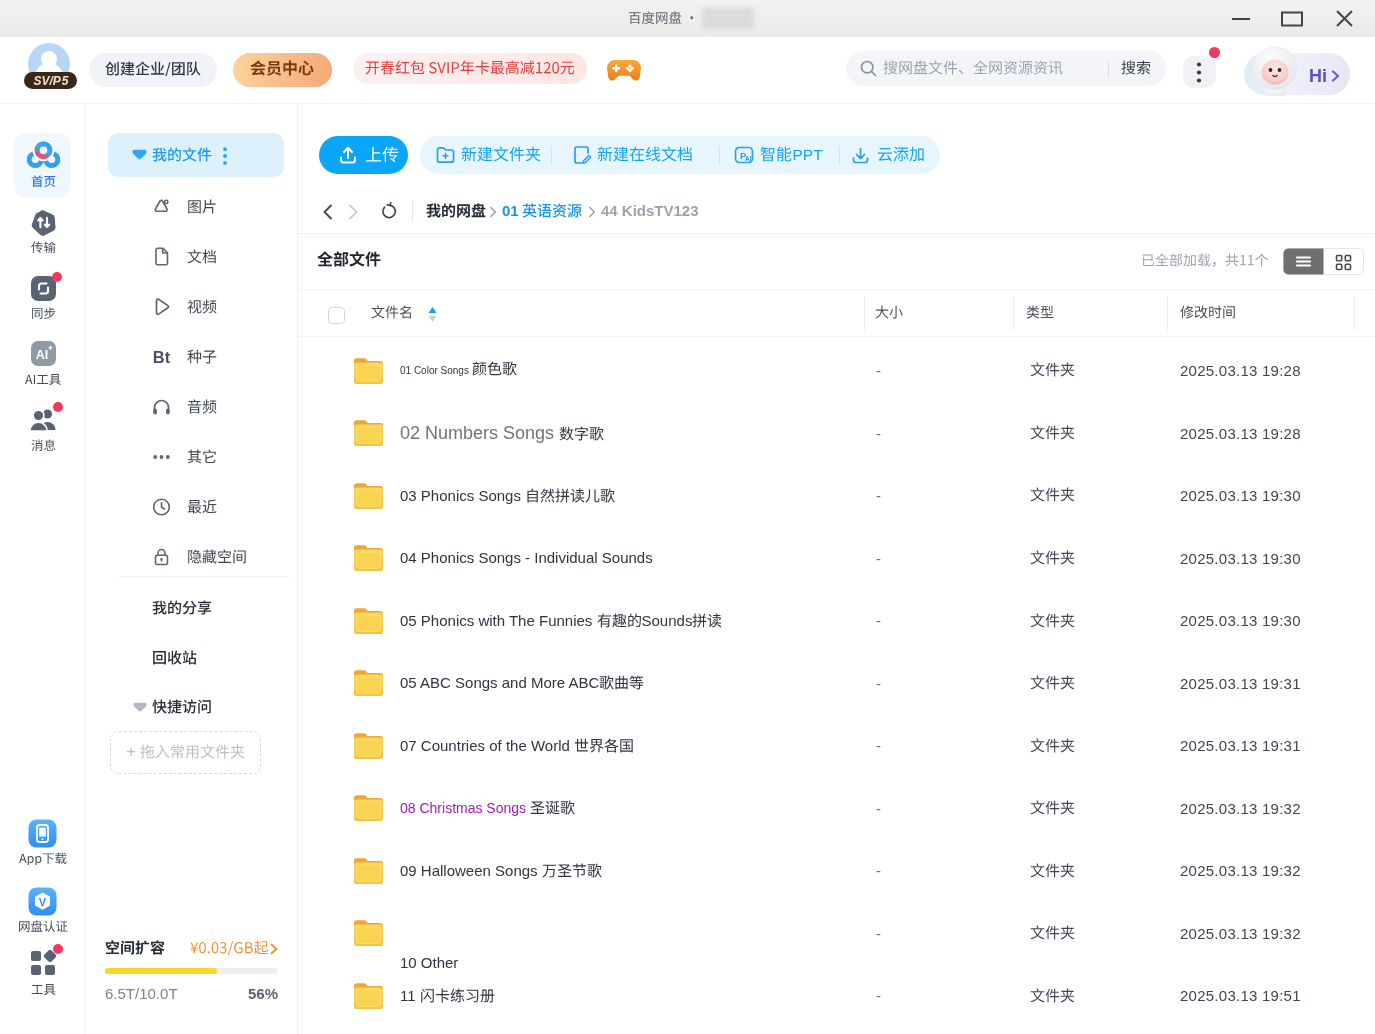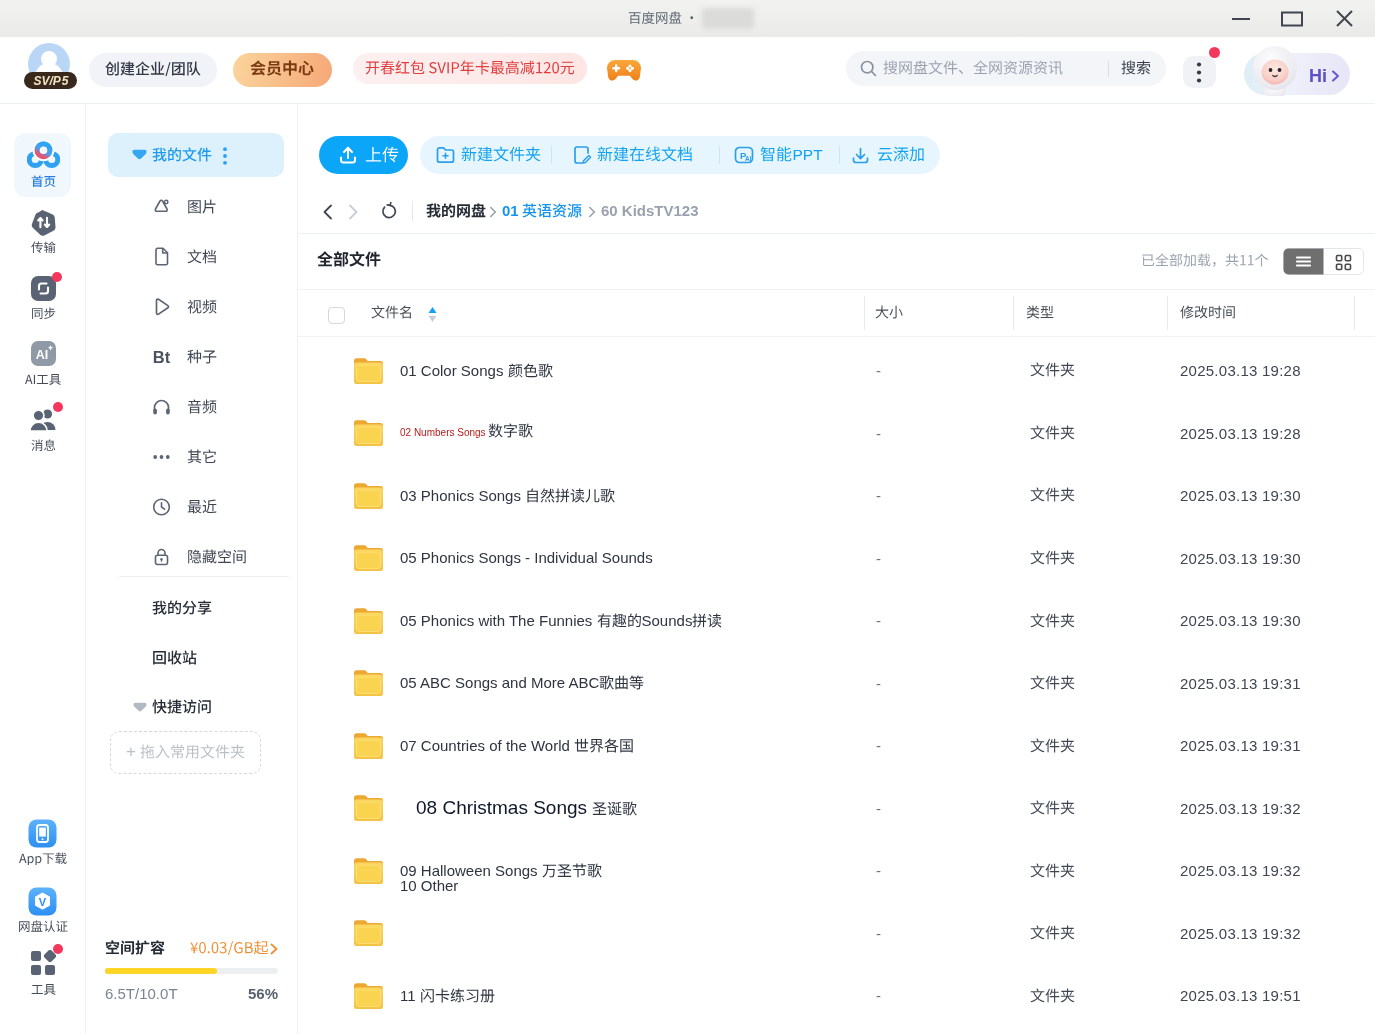--- a/index.html
+++ b/index.html
@@ -451,21 +451,21 @@
 <div class="ab" style="left:502px;top:203.2px;font-size:15px;line-height:15px;font-weight:700;color:#1694ec;white-space:nowrap;">01</div>
 <div class="ab" style="left:522px;top:202.7px;height:15px;line-height:15px"><svg class="t" style="height:15px;width:60.00px;vertical-align:-1.80px" viewBox="0 -880 4000 1000" fill="#1694ec">
       <path transform="translate(0 0)" d="M446 -626V-517H154V-284H53V-196H415C372 -114 268 -42 33 7C54 28 80 65 92 86C337 30 453 -57 506 -157C589 -23 719 54 913 86C926 60 951 21 972 0C786 -23 656 -86 582 -196H947V-284H853V-517H545V-626ZM245 -284V-434H446V-341C446 -322 445 -303 443 -284ZM757 -284H542C544 -302 545 -321 545 -340V-434H757ZM632 -844V-758H363V-844H269V-758H64V-673H269V-575H363V-673H632V-575H726V-673H933V-758H726V-844Z"></path>
       <path transform="translate(1000 0)" d="M89 -765C143 -717 211 -649 243 -605L307 -672C275 -714 203 -778 150 -822ZM388 -630V-548H511L483 -432H318V-346H963V-432H849C856 -495 863 -565 866 -629L800 -634L786 -630H624L643 -726H929V-810H353V-726H548L528 -630ZM579 -432 606 -548H771L760 -432ZM397 -274V84H487V47H803V81H897V-274ZM487 -35V-191H803V-35ZM178 61C194 41 223 19 394 -100C386 -119 374 -155 370 -180L259 -107V-534H41V-443H171V-104C171 -61 148 -34 130 -22C147 -2 170 39 178 61Z"></path>
       <path transform="translate(2000 0)" d="M79 -748C151 -721 241 -673 285 -638L335 -711C288 -745 196 -788 127 -813ZM47 -504 75 -417C156 -445 258 -480 354 -513L339 -595C230 -560 121 -525 47 -504ZM174 -373V-95H267V-286H741V-104H839V-373ZM460 -258C431 -111 361 -30 42 8C58 27 78 64 84 86C428 38 519 -69 553 -258ZM512 -63C635 -25 800 38 883 81L940 4C853 -38 685 -97 565 -131ZM475 -839C451 -768 401 -686 321 -626C341 -615 372 -587 387 -566C430 -602 465 -641 493 -683H593C564 -586 503 -499 328 -452C347 -436 369 -404 378 -383C514 -425 593 -489 640 -566C701 -484 790 -424 898 -392C910 -415 934 -449 954 -466C830 -493 728 -557 675 -642L688 -683H813C801 -652 787 -623 776 -601L858 -579C883 -621 911 -684 935 -741L866 -758L850 -755H535C546 -778 556 -802 565 -826Z"></path>
       <path transform="translate(3000 0)" d="M559 -397H832V-323H559ZM559 -536H832V-463H559ZM502 -204C475 -139 432 -68 390 -20C411 -9 447 13 464 27C505 -25 554 -107 586 -180ZM786 -181C822 -118 867 -33 887 18L975 -21C952 -70 905 -152 868 -213ZM82 -768C135 -734 211 -686 247 -656L304 -732C266 -760 190 -805 137 -834ZM33 -498C88 -467 163 -421 200 -393L256 -469C217 -496 141 -538 88 -565ZM51 19 136 71C183 -25 235 -146 275 -253L198 -305C154 -190 94 -59 51 19ZM335 -794V-518C335 -354 324 -127 211 32C234 42 274 67 291 82C410 -85 427 -342 427 -518V-708H954V-794ZM647 -702C641 -674 629 -637 619 -606H475V-252H646V-12C646 -1 642 3 629 3C617 3 575 4 533 2C543 26 554 60 558 83C623 84 667 83 698 70C729 57 736 34 736 -9V-252H920V-606H712L752 -682Z"></path>
     </svg></div>
 <svg class="ab" style="left:588px;top:206px" width="8" height="12" viewBox="0 0 8 12">
     <path d="M1.8 1.5 L6.3 6 L1.8 10.5" stroke="#9aa2ae" stroke-width="1.6" fill="none" stroke-linecap="round"></path>
   </svg>
-<div class="ab" style="left:601px;top:203.2px;font-size:15px;line-height:15px;font-weight:700;color:#9aa2ae;white-space:nowrap;">60 KidsTV123</div>
+<div class="ab" style="left:601px;top:203.2px;font-size:15px;line-height:15px;font-weight:700;color:#9aa2ae;white-space:nowrap;">44 KidsTV123</div>
 <div class="ab" style="left:298px;top:233px;width:1077px;height:1px;background:#eef1f4"></div>
 <div class="ab" style="left:317px;top:251.1px;height:16px;line-height:16px"><svg class="t" style="height:16px;width:64.00px;vertical-align:-1.92px" viewBox="0 -880 4000 1000" fill="#21262e">
       <path transform="translate(0 0)" d="M479 -859C379 -702 196 -573 16 -498C46 -470 81 -429 98 -398C130 -414 162 -431 194 -450V-382H437V-266H208V-162H437V-41H76V66H931V-41H563V-162H801V-266H563V-382H810V-446C841 -428 873 -410 906 -393C922 -428 957 -469 986 -496C827 -566 687 -655 568 -782L586 -809ZM255 -488C344 -547 428 -617 499 -696C576 -613 656 -546 744 -488Z"></path>
       <path transform="translate(1000 0)" d="M609 -802V84H715V-694H826C804 -617 772 -515 744 -442C820 -362 841 -290 841 -235C841 -201 835 -176 818 -166C808 -160 795 -157 782 -156C766 -156 747 -156 725 -159C743 -127 752 -78 754 -47C781 -46 809 -47 831 -50C857 -53 880 -60 898 -74C935 -100 951 -149 951 -221C951 -286 936 -366 855 -456C893 -543 935 -658 969 -755L885 -807L868 -802ZM225 -632H397C384 -582 362 -518 340 -470H216L280 -488C271 -528 250 -586 225 -632ZM225 -827C236 -801 248 -768 257 -739H67V-632H202L119 -611C141 -568 162 -511 171 -470H42V-362H574V-470H454C474 -513 495 -565 516 -614L435 -632H551V-739H382C371 -774 352 -821 334 -858ZM88 -290V88H200V43H416V83H535V-290ZM200 -61V-183H416V-61Z"></path>
       <path transform="translate(2000 0)" d="M412 -822C435 -779 458 -722 469 -681H44V-564H202C256 -423 326 -302 416 -202C312 -121 182 -64 25 -25C49 3 85 59 98 88C259 41 394 -26 505 -116C611 -27 740 39 898 81C916 48 952 -4 979 -31C828 -65 702 -125 598 -204C687 -301 755 -420 806 -564H960V-681H524L609 -708C597 -749 567 -813 540 -860ZM507 -286C430 -365 370 -459 326 -564H672C631 -454 577 -362 507 -286Z"></path>
       <path transform="translate(3000 0)" d="M316 -365V-248H587V89H708V-248H966V-365H708V-538H918V-656H708V-837H587V-656H505C515 -694 525 -732 533 -771L417 -794C395 -672 353 -544 299 -465C328 -453 379 -425 403 -408C425 -444 446 -489 465 -538H587V-365ZM242 -846C192 -703 107 -560 18 -470C39 -440 72 -375 83 -345C103 -367 123 -391 143 -417V88H257V-595C295 -665 329 -738 356 -810Z"></path>
     </svg></div>
 <div class="ab" style="left:1140.5px;top:253.3px;height:14px;line-height:14px"><svg class="t" style="height:14px;width:127.54px;vertical-align:-1.68px" viewBox="0 -880 9110 1000" fill="#9aa2ae">
       <path transform="translate(0 0)" d="M93 -778V-703H747V-440H222V-605H146V-102C146 22 197 52 359 52C397 52 695 52 735 52C900 52 933 -3 952 -187C930 -191 896 -204 876 -218C862 -57 845 -22 736 -22C668 -22 408 -22 355 -22C245 -22 222 -37 222 -101V-366H747V-316H825V-778Z"></path>
       <path transform="translate(1000 0)" d="M493 -851C392 -692 209 -545 26 -462C45 -446 67 -421 78 -401C118 -421 158 -444 197 -469V-404H461V-248H203V-181H461V-16H76V52H929V-16H539V-181H809V-248H539V-404H809V-470C847 -444 885 -420 925 -397C936 -419 958 -445 977 -460C814 -546 666 -650 542 -794L559 -820ZM200 -471C313 -544 418 -637 500 -739C595 -630 696 -546 807 -471Z"></path>
@@ -531,36 +531,36 @@
 <symbol id="folder" viewBox="0 0 31 28">
 <path d="M1 10 V3.8 a2.6 2.6 0 0 1 2.6-2.6 h7.5 a2.6 2.6 0 0 1 2 0.9 l1.6 1.9 h12.7 a2.6 2.6 0 0 1 2.6 2.6 V10z" fill="#eda832"></path>
 <rect x="1" y="5.6" width="29" height="21.4" rx="2.8" fill="url(#fg)"></rect>
 <rect x="3.6" y="8.2" width="23.8" height="16.2" rx="2.2" fill="#fad351" stroke="#fddf73" stroke-width="1"></rect>
 </symbol>
     </defs>
   </svg>
 <svg class="ab" style="left:352.5px;top:356.8px" width="31" height="28">
     <use href="#folder"></use>
   </svg>
-<div class="ab" style="left:400px;top:359.8px;font-size:15px;color:#2f3540;height:22px;line-height:22px"><span style="white-space:pre">01 Color Songs </span><svg class="t" style="height:15px;width:45.00px;vertical-align:-1.80px" viewBox="0 -880 3000 1000" fill="#2f3540">
+<div class="ab" style="left:400px;top:359.8px;font-size:10px;color:#2f3540;height:22px;line-height:22px"><span style="white-space:pre">01 Color Songs </span><svg class="t" style="height:15px;width:45.00px;vertical-align:-1.80px" viewBox="0 -880 3000 1000" fill="#2f3540">
       <path transform="translate(0 0)" d="M698 -506C696 -147 684 -34 432 30C444 43 461 67 467 82C735 9 755 -126 757 -506ZM400 -459C345 -410 243 -364 158 -338C175 -325 194 -304 205 -289C295 -320 398 -372 462 -433ZM431 -185C371 -104 252 -35 132 1C148 15 167 38 178 55C306 12 427 -63 497 -156ZM740 -77C805 -32 882 35 918 80L961 34C924 -11 845 -75 782 -118ZM536 -609V-137H596V-552H851V-139H914V-609H725C738 -641 753 -680 766 -718H947V-778H514V-718H703C693 -683 678 -641 664 -609ZM229 -824C242 -799 254 -767 263 -740H68V-677H496V-740H334C325 -770 308 -811 291 -842ZM415 -326C356 -263 246 -205 150 -172C155 -225 156 -277 156 -321V-472H493V-535H392C412 -569 434 -613 453 -653L390 -669C375 -630 349 -574 326 -535H195L248 -554C240 -586 217 -636 194 -671L135 -652C157 -616 178 -568 186 -535H89V-322C89 -215 84 -65 32 45C49 51 79 69 92 81C125 9 142 -82 150 -169C166 -155 183 -134 193 -118C296 -158 407 -224 475 -300Z"></path>
       <path transform="translate(1000 0)" d="M474 -492V-319H243V-492ZM547 -492H786V-319H547ZM598 -685C569 -643 531 -597 494 -563H229C268 -601 304 -642 337 -685ZM354 -843C284 -708 162 -587 39 -511C53 -495 74 -457 81 -441C111 -461 141 -484 170 -509V-81C170 36 219 63 378 63C414 63 725 63 765 63C914 63 945 18 963 -138C941 -142 910 -154 890 -166C879 -34 863 -6 764 -6C696 -6 426 -6 373 -6C263 -6 243 -20 243 -80V-247H786V-202H861V-563H585C632 -611 678 -669 712 -722L663 -757L648 -752H383C397 -774 410 -796 422 -818Z"></path>
       <path transform="translate(2000 0)" d="M160 -612H278V-513H160ZM103 -667V-460H337V-667ZM40 -395V-328H412V4C412 15 409 18 396 19C383 19 341 19 295 18C304 34 314 58 317 75C380 75 421 74 446 64C472 56 479 40 479 4V-328H571V-395H474V-726H548V-790H51V-726H406V-395ZM93 -266V-7H156V-51H341V-266ZM156 -210H280V-106H156ZM631 -841C607 -692 565 -547 500 -455C518 -446 550 -427 563 -417C598 -469 627 -537 652 -612H877C865 -545 850 -473 835 -426L895 -408C919 -473 943 -579 959 -668L908 -683L897 -680H671C684 -728 694 -778 703 -829ZM697 -552V-483C697 -341 682 -130 490 31C506 43 530 67 540 84C652 -11 709 -124 738 -232C777 -101 836 -6 933 81C943 61 964 38 982 24C858 -80 800 -199 764 -400C765 -429 766 -457 766 -482V-552Z"></path>
     </svg></div>
 <div class="ab" style="left:876px;top:363.1px;font-size:15px;line-height:15px;font-weight:400;color:#6a7280;white-space:nowrap;">-</div>
 <div class="ab" style="left:1030px;top:362.4px;height:15px;line-height:15px"><svg class="t" style="height:15px;width:45.00px;vertical-align:-1.80px" viewBox="0 -880 3000 1000" fill="#3f4652">
       <path transform="translate(0 0)" d="M423 -823C453 -774 485 -707 497 -666L580 -693C566 -734 531 -799 501 -847ZM50 -664V-590H206C265 -438 344 -307 447 -200C337 -108 202 -40 36 7C51 25 75 60 83 78C250 24 389 -48 502 -146C615 -46 751 28 915 73C928 52 950 20 967 4C807 -36 671 -107 560 -201C661 -304 738 -432 796 -590H954V-664ZM504 -253C410 -348 336 -462 284 -590H711C661 -455 592 -344 504 -253Z"></path>
       <path transform="translate(1000 0)" d="M317 -341V-268H604V80H679V-268H953V-341H679V-562H909V-635H679V-828H604V-635H470C483 -680 494 -728 504 -775L432 -790C409 -659 367 -530 309 -447C327 -438 359 -420 373 -409C400 -451 425 -504 446 -562H604V-341ZM268 -836C214 -685 126 -535 32 -437C45 -420 67 -381 75 -363C107 -397 137 -437 167 -480V78H239V-597C277 -667 311 -741 339 -815Z"></path>
       <path transform="translate(2000 0)" d="M178 -574C214 -513 249 -432 260 -381L331 -402C319 -453 283 -532 245 -592ZM737 -595C712 -536 666 -450 629 -397L689 -378C727 -427 775 -506 811 -573ZM464 -839V-690H90V-617H463C461 -523 455 -440 440 -366H58V-291H420C371 -146 267 -46 46 15C63 31 85 61 93 80C335 10 446 -108 498 -276C576 -99 708 21 905 75C916 55 937 24 954 8C770 -35 641 -142 570 -291H942V-366H520C534 -441 540 -525 542 -617H908V-690H543L544 -839Z"></path>
     </svg></div>
 <div class="ab" style="left:1180px;top:363.1px;font-size:15px;line-height:15px;font-weight:400;color:#3f4652;white-space:nowrap;letter-spacing:0.25px;">2025.03.13 19:28</div>
 <svg class="ab" style="left:352.5px;top:419.2px" width="31" height="28">
     <use href="#folder"></use>
   </svg>
-<div class="ab" style="left:400px;top:422.2px;font-size:10px;color:#b91c1c;height:22px;line-height:22px"><span style="white-space:pre">02 Numbers Songs </span><svg class="t" style="height:15px;width:45.00px;vertical-align:-1.80px" viewBox="0 -880 3000 1000" fill="#2f3540">
+<div class="ab" style="left:400px;top:422.2px;font-size:18px;color:#737373;height:22px;line-height:22px"><span style="white-space:pre">02 Numbers Songs </span><svg class="t" style="height:15px;width:45.00px;vertical-align:-1.80px" viewBox="0 -880 3000 1000" fill="#2f3540">
       <path transform="translate(0 0)" d="M443 -821C425 -782 393 -723 368 -688L417 -664C443 -697 477 -747 506 -793ZM88 -793C114 -751 141 -696 150 -661L207 -686C198 -722 171 -776 143 -815ZM410 -260C387 -208 355 -164 317 -126C279 -145 240 -164 203 -180C217 -204 233 -231 247 -260ZM110 -153C159 -134 214 -109 264 -83C200 -37 123 -5 41 14C54 28 70 54 77 72C169 47 254 8 326 -50C359 -30 389 -11 412 6L460 -43C437 -59 408 -77 375 -95C428 -152 470 -222 495 -309L454 -326L442 -323H278L300 -375L233 -387C226 -367 216 -345 206 -323H70V-260H175C154 -220 131 -183 110 -153ZM257 -841V-654H50V-592H234C186 -527 109 -465 39 -435C54 -421 71 -395 80 -378C141 -411 207 -467 257 -526V-404H327V-540C375 -505 436 -458 461 -435L503 -489C479 -506 391 -562 342 -592H531V-654H327V-841ZM629 -832C604 -656 559 -488 481 -383C497 -373 526 -349 538 -337C564 -374 586 -418 606 -467C628 -369 657 -278 694 -199C638 -104 560 -31 451 22C465 37 486 67 493 83C595 28 672 -41 731 -129C781 -44 843 24 921 71C933 52 955 26 972 12C888 -33 822 -106 771 -198C824 -301 858 -426 880 -576H948V-646H663C677 -702 689 -761 698 -821ZM809 -576C793 -461 769 -361 733 -276C695 -366 667 -468 648 -576Z"></path>
       <path transform="translate(1000 0)" d="M460 -363V-300H69V-228H460V-14C460 0 455 5 437 6C419 6 354 6 287 4C300 24 314 58 319 79C404 79 457 78 492 67C528 54 539 32 539 -12V-228H930V-300H539V-337C627 -384 717 -452 779 -516L728 -555L711 -551H233V-480H635C584 -436 519 -392 460 -363ZM424 -824C443 -798 462 -765 475 -736H80V-529H154V-664H843V-529H920V-736H563C549 -769 523 -814 497 -847Z"></path>
       <path transform="translate(2000 0)" d="M160 -612H278V-513H160ZM103 -667V-460H337V-667ZM40 -395V-328H412V4C412 15 409 18 396 19C383 19 341 19 295 18C304 34 314 58 317 75C380 75 421 74 446 64C472 56 479 40 479 4V-328H571V-395H474V-726H548V-790H51V-726H406V-395ZM93 -266V-7H156V-51H341V-266ZM156 -210H280V-106H156ZM631 -841C607 -692 565 -547 500 -455C518 -446 550 -427 563 -417C598 -469 627 -537 652 -612H877C865 -545 850 -473 835 -426L895 -408C919 -473 943 -579 959 -668L908 -683L897 -680H671C684 -728 694 -778 703 -829ZM697 -552V-483C697 -341 682 -130 490 31C506 43 530 67 540 84C652 -11 709 -124 738 -232C777 -101 836 -6 933 81C943 61 964 38 982 24C858 -80 800 -199 764 -400C765 -429 766 -457 766 -482V-552Z"></path>
     </svg></div>
 <div class="ab" style="left:876px;top:425.6px;font-size:15px;line-height:15px;font-weight:400;color:#6a7280;white-space:nowrap;">-</div>
 <div class="ab" style="left:1030px;top:424.9px;height:15px;line-height:15px"><svg class="t" style="height:15px;width:45.00px;vertical-align:-1.80px" viewBox="0 -880 3000 1000" fill="#3f4652">
       <path transform="translate(0 0)" d="M423 -823C453 -774 485 -707 497 -666L580 -693C566 -734 531 -799 501 -847ZM50 -664V-590H206C265 -438 344 -307 447 -200C337 -108 202 -40 36 7C51 25 75 60 83 78C250 24 389 -48 502 -146C615 -46 751 28 915 73C928 52 950 20 967 4C807 -36 671 -107 560 -201C661 -304 738 -432 796 -590H954V-664ZM504 -253C410 -348 336 -462 284 -590H711C661 -455 592 -344 504 -253Z"></path>
       <path transform="translate(1000 0)" d="M317 -341V-268H604V80H679V-268H953V-341H679V-562H909V-635H679V-828H604V-635H470C483 -680 494 -728 504 -775L432 -790C409 -659 367 -530 309 -447C327 -438 359 -420 373 -409C400 -451 425 -504 446 -562H604V-341ZM268 -836C214 -685 126 -535 32 -437C45 -420 67 -381 75 -363C107 -397 137 -437 167 -480V78H239V-597C277 -667 311 -741 339 -815Z"></path>
       <path transform="translate(2000 0)" d="M178 -574C214 -513 249 -432 260 -381L331 -402C319 -453 283 -532 245 -592ZM737 -595C712 -536 666 -450 629 -397L689 -378C727 -427 775 -506 811 -573ZM464 -839V-690H90V-617H463C461 -523 455 -440 440 -366H58V-291H420C371 -146 267 -46 46 15C63 31 85 61 93 80C335 10 446 -108 498 -276C576 -99 708 21 905 75C916 55 937 24 954 8C770 -35 641 -142 570 -291H942V-366H520C534 -441 540 -525 542 -617H908V-690H543L544 -839Z"></path>
     </svg></div>
@@ -579,21 +579,21 @@
 <div class="ab" style="left:876px;top:488.1px;font-size:15px;line-height:15px;font-weight:400;color:#6a7280;white-space:nowrap;">-</div>
 <div class="ab" style="left:1030px;top:487.4px;height:15px;line-height:15px"><svg class="t" style="height:15px;width:45.00px;vertical-align:-1.80px" viewBox="0 -880 3000 1000" fill="#3f4652">
       <path transform="translate(0 0)" d="M423 -823C453 -774 485 -707 497 -666L580 -693C566 -734 531 -799 501 -847ZM50 -664V-590H206C265 -438 344 -307 447 -200C337 -108 202 -40 36 7C51 25 75 60 83 78C250 24 389 -48 502 -146C615 -46 751 28 915 73C928 52 950 20 967 4C807 -36 671 -107 560 -201C661 -304 738 -432 796 -590H954V-664ZM504 -253C410 -348 336 -462 284 -590H711C661 -455 592 -344 504 -253Z"></path>
       <path transform="translate(1000 0)" d="M317 -341V-268H604V80H679V-268H953V-341H679V-562H909V-635H679V-828H604V-635H470C483 -680 494 -728 504 -775L432 -790C409 -659 367 -530 309 -447C327 -438 359 -420 373 -409C400 -451 425 -504 446 -562H604V-341ZM268 -836C214 -685 126 -535 32 -437C45 -420 67 -381 75 -363C107 -397 137 -437 167 -480V78H239V-597C277 -667 311 -741 339 -815Z"></path>
       <path transform="translate(2000 0)" d="M178 -574C214 -513 249 -432 260 -381L331 -402C319 -453 283 -532 245 -592ZM737 -595C712 -536 666 -450 629 -397L689 -378C727 -427 775 -506 811 -573ZM464 -839V-690H90V-617H463C461 -523 455 -440 440 -366H58V-291H420C371 -146 267 -46 46 15C63 31 85 61 93 80C335 10 446 -108 498 -276C576 -99 708 21 905 75C916 55 937 24 954 8C770 -35 641 -142 570 -291H942V-366H520C534 -441 540 -525 542 -617H908V-690H543L544 -839Z"></path>
     </svg></div>
 <div class="ab" style="left:1180px;top:488.1px;font-size:15px;line-height:15px;font-weight:400;color:#3f4652;white-space:nowrap;letter-spacing:0.25px;">2025.03.13 19:30</div>
 <svg class="ab" style="left:352.5px;top:544.2px" width="31" height="28">
     <use href="#folder"></use>
   </svg>
-<div class="ab" style="left:400px;top:547.2px;font-size:15px;color:#2f3540;height:22px;line-height:22px"><span style="white-space:pre">05 Phonics Songs - Individual Sounds</span></div>
+<div class="ab" style="left:400px;top:547.2px;font-size:15px;color:#2f3540;height:22px;line-height:22px"><span style="white-space:pre">04 Phonics Songs - Individual Sounds</span></div>
 <div class="ab" style="left:876px;top:550.6px;font-size:15px;line-height:15px;font-weight:400;color:#6a7280;white-space:nowrap;">-</div>
 <div class="ab" style="left:1030px;top:550.0px;height:15px;line-height:15px"><svg class="t" style="height:15px;width:45.00px;vertical-align:-1.80px" viewBox="0 -880 3000 1000" fill="#3f4652">
       <path transform="translate(0 0)" d="M423 -823C453 -774 485 -707 497 -666L580 -693C566 -734 531 -799 501 -847ZM50 -664V-590H206C265 -438 344 -307 447 -200C337 -108 202 -40 36 7C51 25 75 60 83 78C250 24 389 -48 502 -146C615 -46 751 28 915 73C928 52 950 20 967 4C807 -36 671 -107 560 -201C661 -304 738 -432 796 -590H954V-664ZM504 -253C410 -348 336 -462 284 -590H711C661 -455 592 -344 504 -253Z"></path>
       <path transform="translate(1000 0)" d="M317 -341V-268H604V80H679V-268H953V-341H679V-562H909V-635H679V-828H604V-635H470C483 -680 494 -728 504 -775L432 -790C409 -659 367 -530 309 -447C327 -438 359 -420 373 -409C400 -451 425 -504 446 -562H604V-341ZM268 -836C214 -685 126 -535 32 -437C45 -420 67 -381 75 -363C107 -397 137 -437 167 -480V78H239V-597C277 -667 311 -741 339 -815Z"></path>
       <path transform="translate(2000 0)" d="M178 -574C214 -513 249 -432 260 -381L331 -402C319 -453 283 -532 245 -592ZM737 -595C712 -536 666 -450 629 -397L689 -378C727 -427 775 -506 811 -573ZM464 -839V-690H90V-617H463C461 -523 455 -440 440 -366H58V-291H420C371 -146 267 -46 46 15C63 31 85 61 93 80C335 10 446 -108 498 -276C576 -99 708 21 905 75C916 55 937 24 954 8C770 -35 641 -142 570 -291H942V-366H520C534 -441 540 -525 542 -617H908V-690H543L544 -839Z"></path>
     </svg></div>
 <div class="ab" style="left:1180px;top:550.6px;font-size:15px;line-height:15px;font-weight:400;color:#3f4652;white-space:nowrap;letter-spacing:0.25px;">2025.03.13 19:30</div>
 <svg class="ab" style="left:352.5px;top:606.8px" width="31" height="28">
     <use href="#folder"></use>
   </svg>
@@ -639,21 +639,21 @@
 <div class="ab" style="left:876px;top:738.1px;font-size:15px;line-height:15px;font-weight:400;color:#6a7280;white-space:nowrap;">-</div>
 <div class="ab" style="left:1030px;top:737.5px;height:15px;line-height:15px"><svg class="t" style="height:15px;width:45.00px;vertical-align:-1.80px" viewBox="0 -880 3000 1000" fill="#3f4652">
       <path transform="translate(0 0)" d="M423 -823C453 -774 485 -707 497 -666L580 -693C566 -734 531 -799 501 -847ZM50 -664V-590H206C265 -438 344 -307 447 -200C337 -108 202 -40 36 7C51 25 75 60 83 78C250 24 389 -48 502 -146C615 -46 751 28 915 73C928 52 950 20 967 4C807 -36 671 -107 560 -201C661 -304 738 -432 796 -590H954V-664ZM504 -253C410 -348 336 -462 284 -590H711C661 -455 592 -344 504 -253Z"></path>
       <path transform="translate(1000 0)" d="M317 -341V-268H604V80H679V-268H953V-341H679V-562H909V-635H679V-828H604V-635H470C483 -680 494 -728 504 -775L432 -790C409 -659 367 -530 309 -447C327 -438 359 -420 373 -409C400 -451 425 -504 446 -562H604V-341ZM268 -836C214 -685 126 -535 32 -437C45 -420 67 -381 75 -363C107 -397 137 -437 167 -480V78H239V-597C277 -667 311 -741 339 -815Z"></path>
       <path transform="translate(2000 0)" d="M178 -574C214 -513 249 -432 260 -381L331 -402C319 -453 283 -532 245 -592ZM737 -595C712 -536 666 -450 629 -397L689 -378C727 -427 775 -506 811 -573ZM464 -839V-690H90V-617H463C461 -523 455 -440 440 -366H58V-291H420C371 -146 267 -46 46 15C63 31 85 61 93 80C335 10 446 -108 498 -276C576 -99 708 21 905 75C916 55 937 24 954 8C770 -35 641 -142 570 -291H942V-366H520C534 -441 540 -525 542 -617H908V-690H543L544 -839Z"></path>
     </svg></div>
 <div class="ab" style="left:1180px;top:738.1px;font-size:15px;line-height:15px;font-weight:400;color:#3f4652;white-space:nowrap;letter-spacing:0.25px;">2025.03.13 19:31</div>
 <svg class="ab" style="left:352.5px;top:794.2px" width="31" height="28">
     <use href="#folder"></use>
   </svg>
-<div class="ab" style="left:416px;top:797.2px;font-size:19px;color:#0f172a;height:22px;line-height:22px"><span style="white-space:pre">08 Christmas Songs </span><svg class="t" style="height:15px;width:45.00px;vertical-align:-1.80px" viewBox="0 -880 3000 1000" fill="#2f3540">
+<div class="ab" style="left:400px;top:797.2px;font-size:14px;color:#a21caf;height:22px;line-height:22px"><span style="white-space:pre">08 Christmas Songs </span><svg class="t" style="height:15px;width:45.00px;vertical-align:-1.80px" viewBox="0 -880 3000 1000" fill="#2f3540">
       <path transform="translate(0 0)" d="M728 -710C671 -642 593 -588 500 -545C408 -590 332 -644 276 -710ZM100 -780V-710H208L192 -702C249 -626 325 -562 415 -510C298 -469 167 -442 35 -427C48 -410 62 -380 68 -359C218 -379 367 -413 498 -468C622 -411 767 -373 922 -354C931 -374 951 -405 967 -422C829 -438 698 -467 585 -509C696 -569 789 -648 849 -751L799 -784L784 -780ZM168 -263V-194H461V-27H58V45H944V-27H538V-194H829V-263H538V-384H461V-263Z"></path>
       <path transform="translate(1000 0)" d="M80 -783C129 -727 186 -650 212 -601L274 -647C247 -695 188 -769 139 -823ZM586 -568V-106H955V-173H802V-431H945V-499H802V-726C854 -740 902 -755 942 -773L887 -830C812 -793 674 -760 555 -740C564 -724 574 -698 578 -682C629 -689 683 -699 736 -710V-173H647V-568ZM44 -527V-451H162V-100C162 -51 130 -19 113 -6C125 6 145 32 152 46C166 27 190 6 350 -124C341 -138 328 -166 321 -186L230 -114V-527ZM343 -415C343 -421 352 -429 363 -436H479C469 -346 452 -267 429 -200C409 -242 391 -293 378 -355L323 -335C343 -249 369 -182 400 -128C367 -59 325 -7 275 27C288 40 305 65 314 81C364 44 407 -5 441 -69C526 32 640 57 777 57H947C951 38 962 5 972 -11C935 -11 808 -10 780 -11C657 -11 548 -34 471 -134C508 -227 532 -345 543 -492L505 -501L494 -499H420C463 -577 507 -676 543 -775L500 -803L478 -793H306V-725H456C425 -637 384 -555 370 -531C353 -500 328 -472 312 -468C321 -455 337 -429 343 -415Z"></path>
       <path transform="translate(2000 0)" d="M160 -612H278V-513H160ZM103 -667V-460H337V-667ZM40 -395V-328H412V4C412 15 409 18 396 19C383 19 341 19 295 18C304 34 314 58 317 75C380 75 421 74 446 64C472 56 479 40 479 4V-328H571V-395H474V-726H548V-790H51V-726H406V-395ZM93 -266V-7H156V-51H341V-266ZM156 -210H280V-106H156ZM631 -841C607 -692 565 -547 500 -455C518 -446 550 -427 563 -417C598 -469 627 -537 652 -612H877C865 -545 850 -473 835 -426L895 -408C919 -473 943 -579 959 -668L908 -683L897 -680H671C684 -728 694 -778 703 -829ZM697 -552V-483C697 -341 682 -130 490 31C506 43 530 67 540 84C652 -11 709 -124 738 -232C777 -101 836 -6 933 81C943 61 964 38 982 24C858 -80 800 -199 764 -400C765 -429 766 -457 766 -482V-552Z"></path>
     </svg></div>
 <div class="ab" style="left:876px;top:800.6px;font-size:15px;line-height:15px;font-weight:400;color:#6a7280;white-space:nowrap;">-</div>
 <div class="ab" style="left:1030px;top:800.0px;height:15px;line-height:15px"><svg class="t" style="height:15px;width:45.00px;vertical-align:-1.80px" viewBox="0 -880 3000 1000" fill="#3f4652">
       <path transform="translate(0 0)" d="M423 -823C453 -774 485 -707 497 -666L580 -693C566 -734 531 -799 501 -847ZM50 -664V-590H206C265 -438 344 -307 447 -200C337 -108 202 -40 36 7C51 25 75 60 83 78C250 24 389 -48 502 -146C615 -46 751 28 915 73C928 52 950 20 967 4C807 -36 671 -107 560 -201C661 -304 738 -432 796 -590H954V-664ZM504 -253C410 -348 336 -462 284 -590H711C661 -455 592 -344 504 -253Z"></path>
       <path transform="translate(1000 0)" d="M317 -341V-268H604V80H679V-268H953V-341H679V-562H909V-635H679V-828H604V-635H470C483 -680 494 -728 504 -775L432 -790C409 -659 367 -530 309 -447C327 -438 359 -420 373 -409C400 -451 425 -504 446 -562H604V-341ZM268 -836C214 -685 126 -535 32 -437C45 -420 67 -381 75 -363C107 -397 137 -437 167 -480V78H239V-597C277 -667 311 -741 339 -815Z"></path>
       <path transform="translate(2000 0)" d="M178 -574C214 -513 249 -432 260 -381L331 -402C319 -453 283 -532 245 -592ZM737 -595C712 -536 666 -450 629 -397L689 -378C727 -427 775 -506 811 -573ZM464 -839V-690H90V-617H463C461 -523 455 -440 440 -366H58V-291H420C371 -146 267 -46 46 15C63 31 85 61 93 80C335 10 446 -108 498 -276C576 -99 708 21 905 75C916 55 937 24 954 8C770 -35 641 -142 570 -291H942V-366H520C534 -441 540 -525 542 -617H908V-690H543L544 -839Z"></path>
     </svg></div>
@@ -670,21 +670,21 @@
 <div class="ab" style="left:876px;top:863.1px;font-size:15px;line-height:15px;font-weight:400;color:#6a7280;white-space:nowrap;">-</div>
 <div class="ab" style="left:1030px;top:862.5px;height:15px;line-height:15px"><svg class="t" style="height:15px;width:45.00px;vertical-align:-1.80px" viewBox="0 -880 3000 1000" fill="#3f4652">
       <path transform="translate(0 0)" d="M423 -823C453 -774 485 -707 497 -666L580 -693C566 -734 531 -799 501 -847ZM50 -664V-590H206C265 -438 344 -307 447 -200C337 -108 202 -40 36 7C51 25 75 60 83 78C250 24 389 -48 502 -146C615 -46 751 28 915 73C928 52 950 20 967 4C807 -36 671 -107 560 -201C661 -304 738 -432 796 -590H954V-664ZM504 -253C410 -348 336 -462 284 -590H711C661 -455 592 -344 504 -253Z"></path>
       <path transform="translate(1000 0)" d="M317 -341V-268H604V80H679V-268H953V-341H679V-562H909V-635H679V-828H604V-635H470C483 -680 494 -728 504 -775L432 -790C409 -659 367 -530 309 -447C327 -438 359 -420 373 -409C400 -451 425 -504 446 -562H604V-341ZM268 -836C214 -685 126 -535 32 -437C45 -420 67 -381 75 -363C107 -397 137 -437 167 -480V78H239V-597C277 -667 311 -741 339 -815Z"></path>
       <path transform="translate(2000 0)" d="M178 -574C214 -513 249 -432 260 -381L331 -402C319 -453 283 -532 245 -592ZM737 -595C712 -536 666 -450 629 -397L689 -378C727 -427 775 -506 811 -573ZM464 -839V-690H90V-617H463C461 -523 455 -440 440 -366H58V-291H420C371 -146 267 -46 46 15C63 31 85 61 93 80C335 10 446 -108 498 -276C576 -99 708 21 905 75C916 55 937 24 954 8C770 -35 641 -142 570 -291H942V-366H520C534 -441 540 -525 542 -617H908V-690H543L544 -839Z"></path>
     </svg></div>
 <div class="ab" style="left:1180px;top:863.1px;font-size:15px;line-height:15px;font-weight:400;color:#3f4652;white-space:nowrap;letter-spacing:0.25px;">2025.03.13 19:32</div>
 <svg class="ab" style="left:352.5px;top:919.2px" width="31" height="28">
     <use href="#folder"></use>
   </svg>
-<div class="ab" style="left:400px;top:875px;font-size:15px;color:#2f3540;height:22px;line-height:22px"><span style="white-space:pre">10 Other</span></div>
+<div class="ab" style="left:400px;top:952px;font-size:15px;color:#2f3540;height:22px;line-height:22px"><span style="white-space:pre">10 Other</span></div>
 <div class="ab" style="left:876px;top:925.6px;font-size:15px;line-height:15px;font-weight:400;color:#6a7280;white-space:nowrap;">-</div>
 <div class="ab" style="left:1030px;top:925.0px;height:15px;line-height:15px"><svg class="t" style="height:15px;width:45.00px;vertical-align:-1.80px" viewBox="0 -880 3000 1000" fill="#3f4652">
       <path transform="translate(0 0)" d="M423 -823C453 -774 485 -707 497 -666L580 -693C566 -734 531 -799 501 -847ZM50 -664V-590H206C265 -438 344 -307 447 -200C337 -108 202 -40 36 7C51 25 75 60 83 78C250 24 389 -48 502 -146C615 -46 751 28 915 73C928 52 950 20 967 4C807 -36 671 -107 560 -201C661 -304 738 -432 796 -590H954V-664ZM504 -253C410 -348 336 -462 284 -590H711C661 -455 592 -344 504 -253Z"></path>
       <path transform="translate(1000 0)" d="M317 -341V-268H604V80H679V-268H953V-341H679V-562H909V-635H679V-828H604V-635H470C483 -680 494 -728 504 -775L432 -790C409 -659 367 -530 309 -447C327 -438 359 -420 373 -409C400 -451 425 -504 446 -562H604V-341ZM268 -836C214 -685 126 -535 32 -437C45 -420 67 -381 75 -363C107 -397 137 -437 167 -480V78H239V-597C277 -667 311 -741 339 -815Z"></path>
       <path transform="translate(2000 0)" d="M178 -574C214 -513 249 -432 260 -381L331 -402C319 -453 283 -532 245 -592ZM737 -595C712 -536 666 -450 629 -397L689 -378C727 -427 775 -506 811 -573ZM464 -839V-690H90V-617H463C461 -523 455 -440 440 -366H58V-291H420C371 -146 267 -46 46 15C63 31 85 61 93 80C335 10 446 -108 498 -276C576 -99 708 21 905 75C916 55 937 24 954 8C770 -35 641 -142 570 -291H942V-366H520C534 -441 540 -525 542 -617H908V-690H543L544 -839Z"></path>
     </svg></div>
 <div class="ab" style="left:1180px;top:925.6px;font-size:15px;line-height:15px;font-weight:400;color:#3f4652;white-space:nowrap;letter-spacing:0.25px;">2025.03.13 19:32</div>
 <svg class="ab" style="left:352.5px;top:981.8px" width="31" height="28">
     <use href="#folder"></use>
   </svg>

